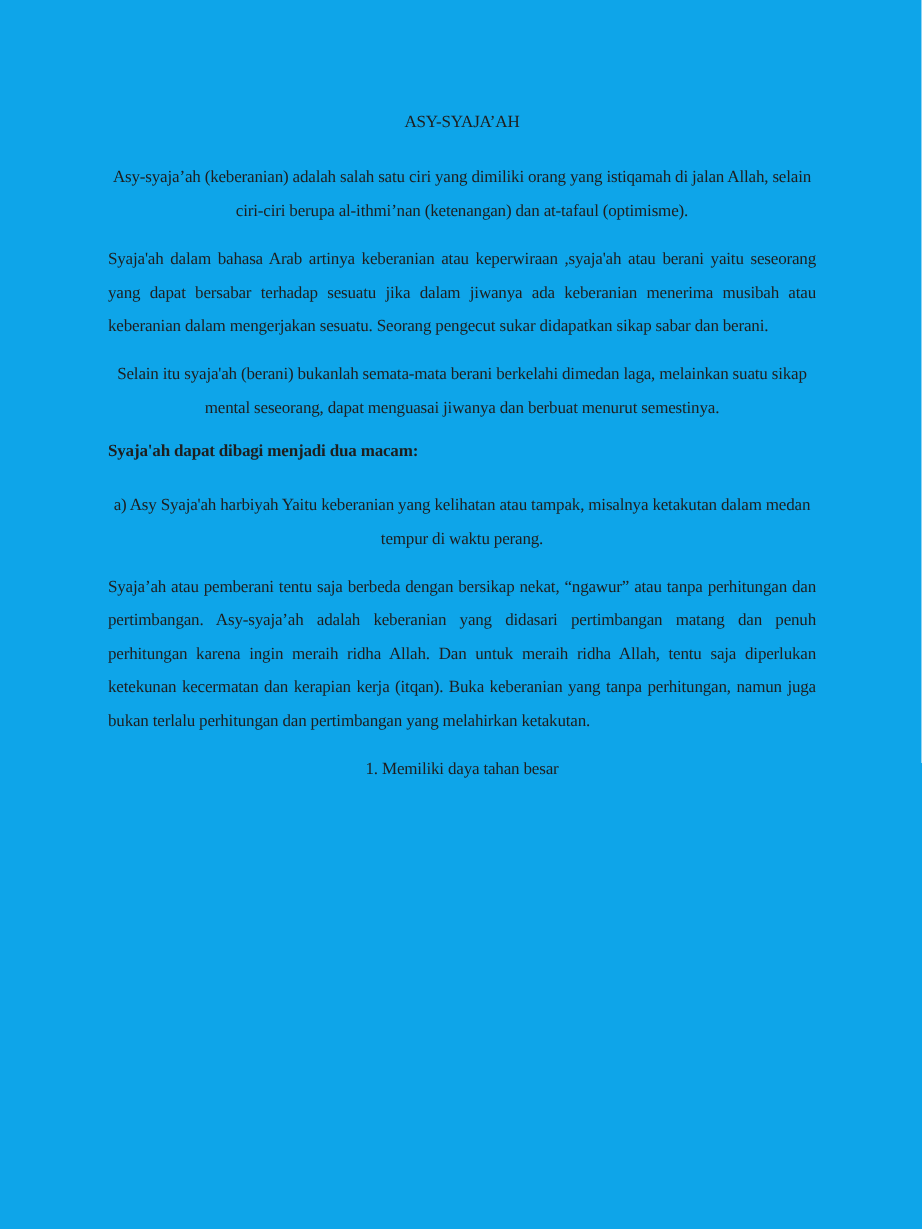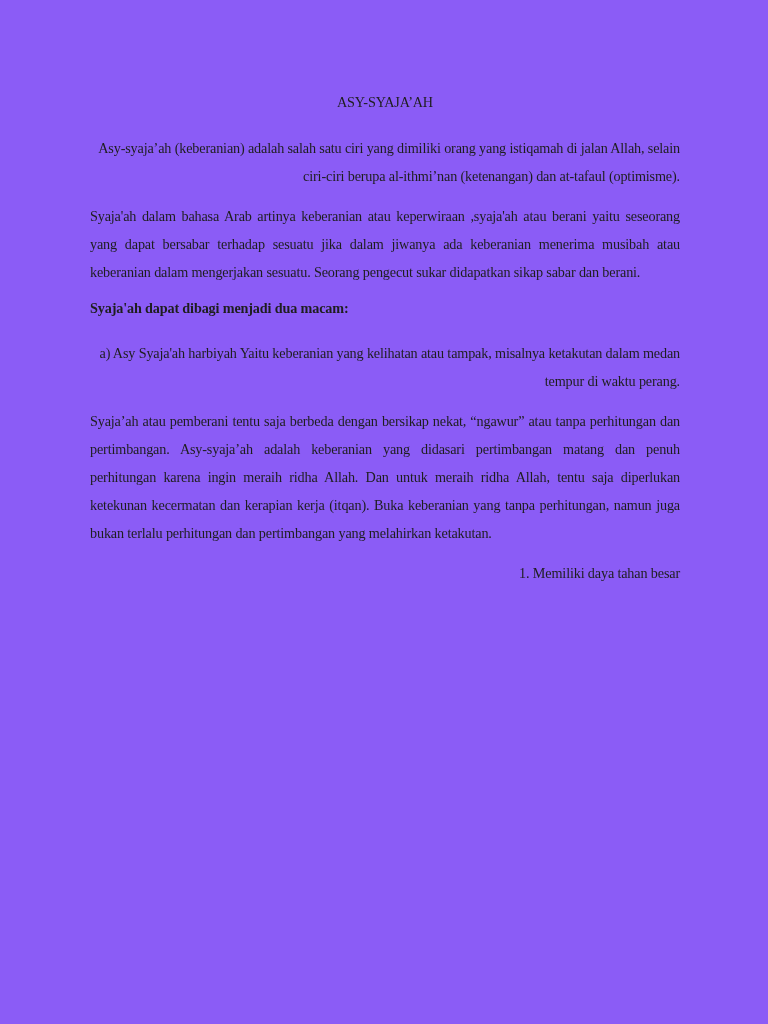--- a/index.html
+++ b/index.html
@@ -12,21 +12,21 @@
       height: 1024px;
       overflow: hidden;
       position: relative;
     }
     .page {
       position: absolute;
       left: 0;
       top: 0;
       width: 768px;
       height: 1024px;
-      background: #8b5cf6;
+      background: #0ea5e9;
     }
     .content {
       position: absolute;
       left: 90px;
       top: 92px;
       width: 590px;
       font-family: "Liberation Serif", "DejaVu Serif", serif;
       font-size: 14.2px;
       color: #1e1e1e;
       letter-spacing: -0.15px;
@@ -42,36 +42,37 @@
       font-weight: bold;
       margin: 0 0 21px 0;
       line-height: 20px;
     }
     p.para {
       margin: 0 0 12px 0;
       line-height: 28px;
       text-align: justify;
     }
     p.para.left {
-      text-align: right;
+      text-align: center;
     }
   </style>
 </head>
 <body>
 
 <div class="page">
   <div class="content">
 
     <div class="title">ASY-SYAJA’AH</div>
 
 
     <p class="para left">Asy-syaja’ah (keberanian) adalah salah satu ciri yang dimiliki orang yang istiqamah di jalan Allah, selain ciri-ciri berupa al-ithmi’nan (ketenangan) dan at-tafaul (optimisme).</p>
 
     <p class="para">Syaja'ah dalam bahasa Arab artinya keberanian atau keperwiraan ,syaja'ah atau berani yaitu seseorang yang dapat bersabar terhadap sesuatu jika dalam jiwanya ada keberanian menerima musibah atau keberanian dalam mengerjakan sesuatu. Seorang pengecut sukar didapatkan sikap sabar dan berani.</p>
 
+    <p class="para left">Selain itu syaja'ah (berani) bukanlah semata-mata berani berkelahi dimedan laga, melainkan suatu sikap mental seseorang, dapat menguasai jiwanya dan berbuat menurut semestinya.</p>
 
     <div class="heading" style="margin-top:4px;">Syaja'ah dapat dibagi menjadi dua macam:</div>
 
     <p class="para left">a) Asy Syaja'ah harbiyah Yaitu keberanian yang kelihatan atau tampak, misalnya ketakutan dalam medan tempur di waktu perang.</p>
 
 
     <p class="para">Syaja’ah atau pemberani tentu saja berbeda dengan bersikap nekat, “ngawur” atau tanpa perhitungan dan pertimbangan. Asy-syaja’ah adalah keberanian yang didasari pertimbangan matang dan penuh perhitungan karena ingin meraih ridha Allah. Dan untuk meraih ridha Allah, tentu saja diperlukan ketekunan kecermatan dan kerapian kerja (itqan). Buka keberanian yang tanpa perhitungan, namun juga bukan terlalu perhitungan dan pertimbangan yang melahirkan ketakutan.</p>
 
 
     <p class="para left">1. Memiliki daya tahan besar</p>

